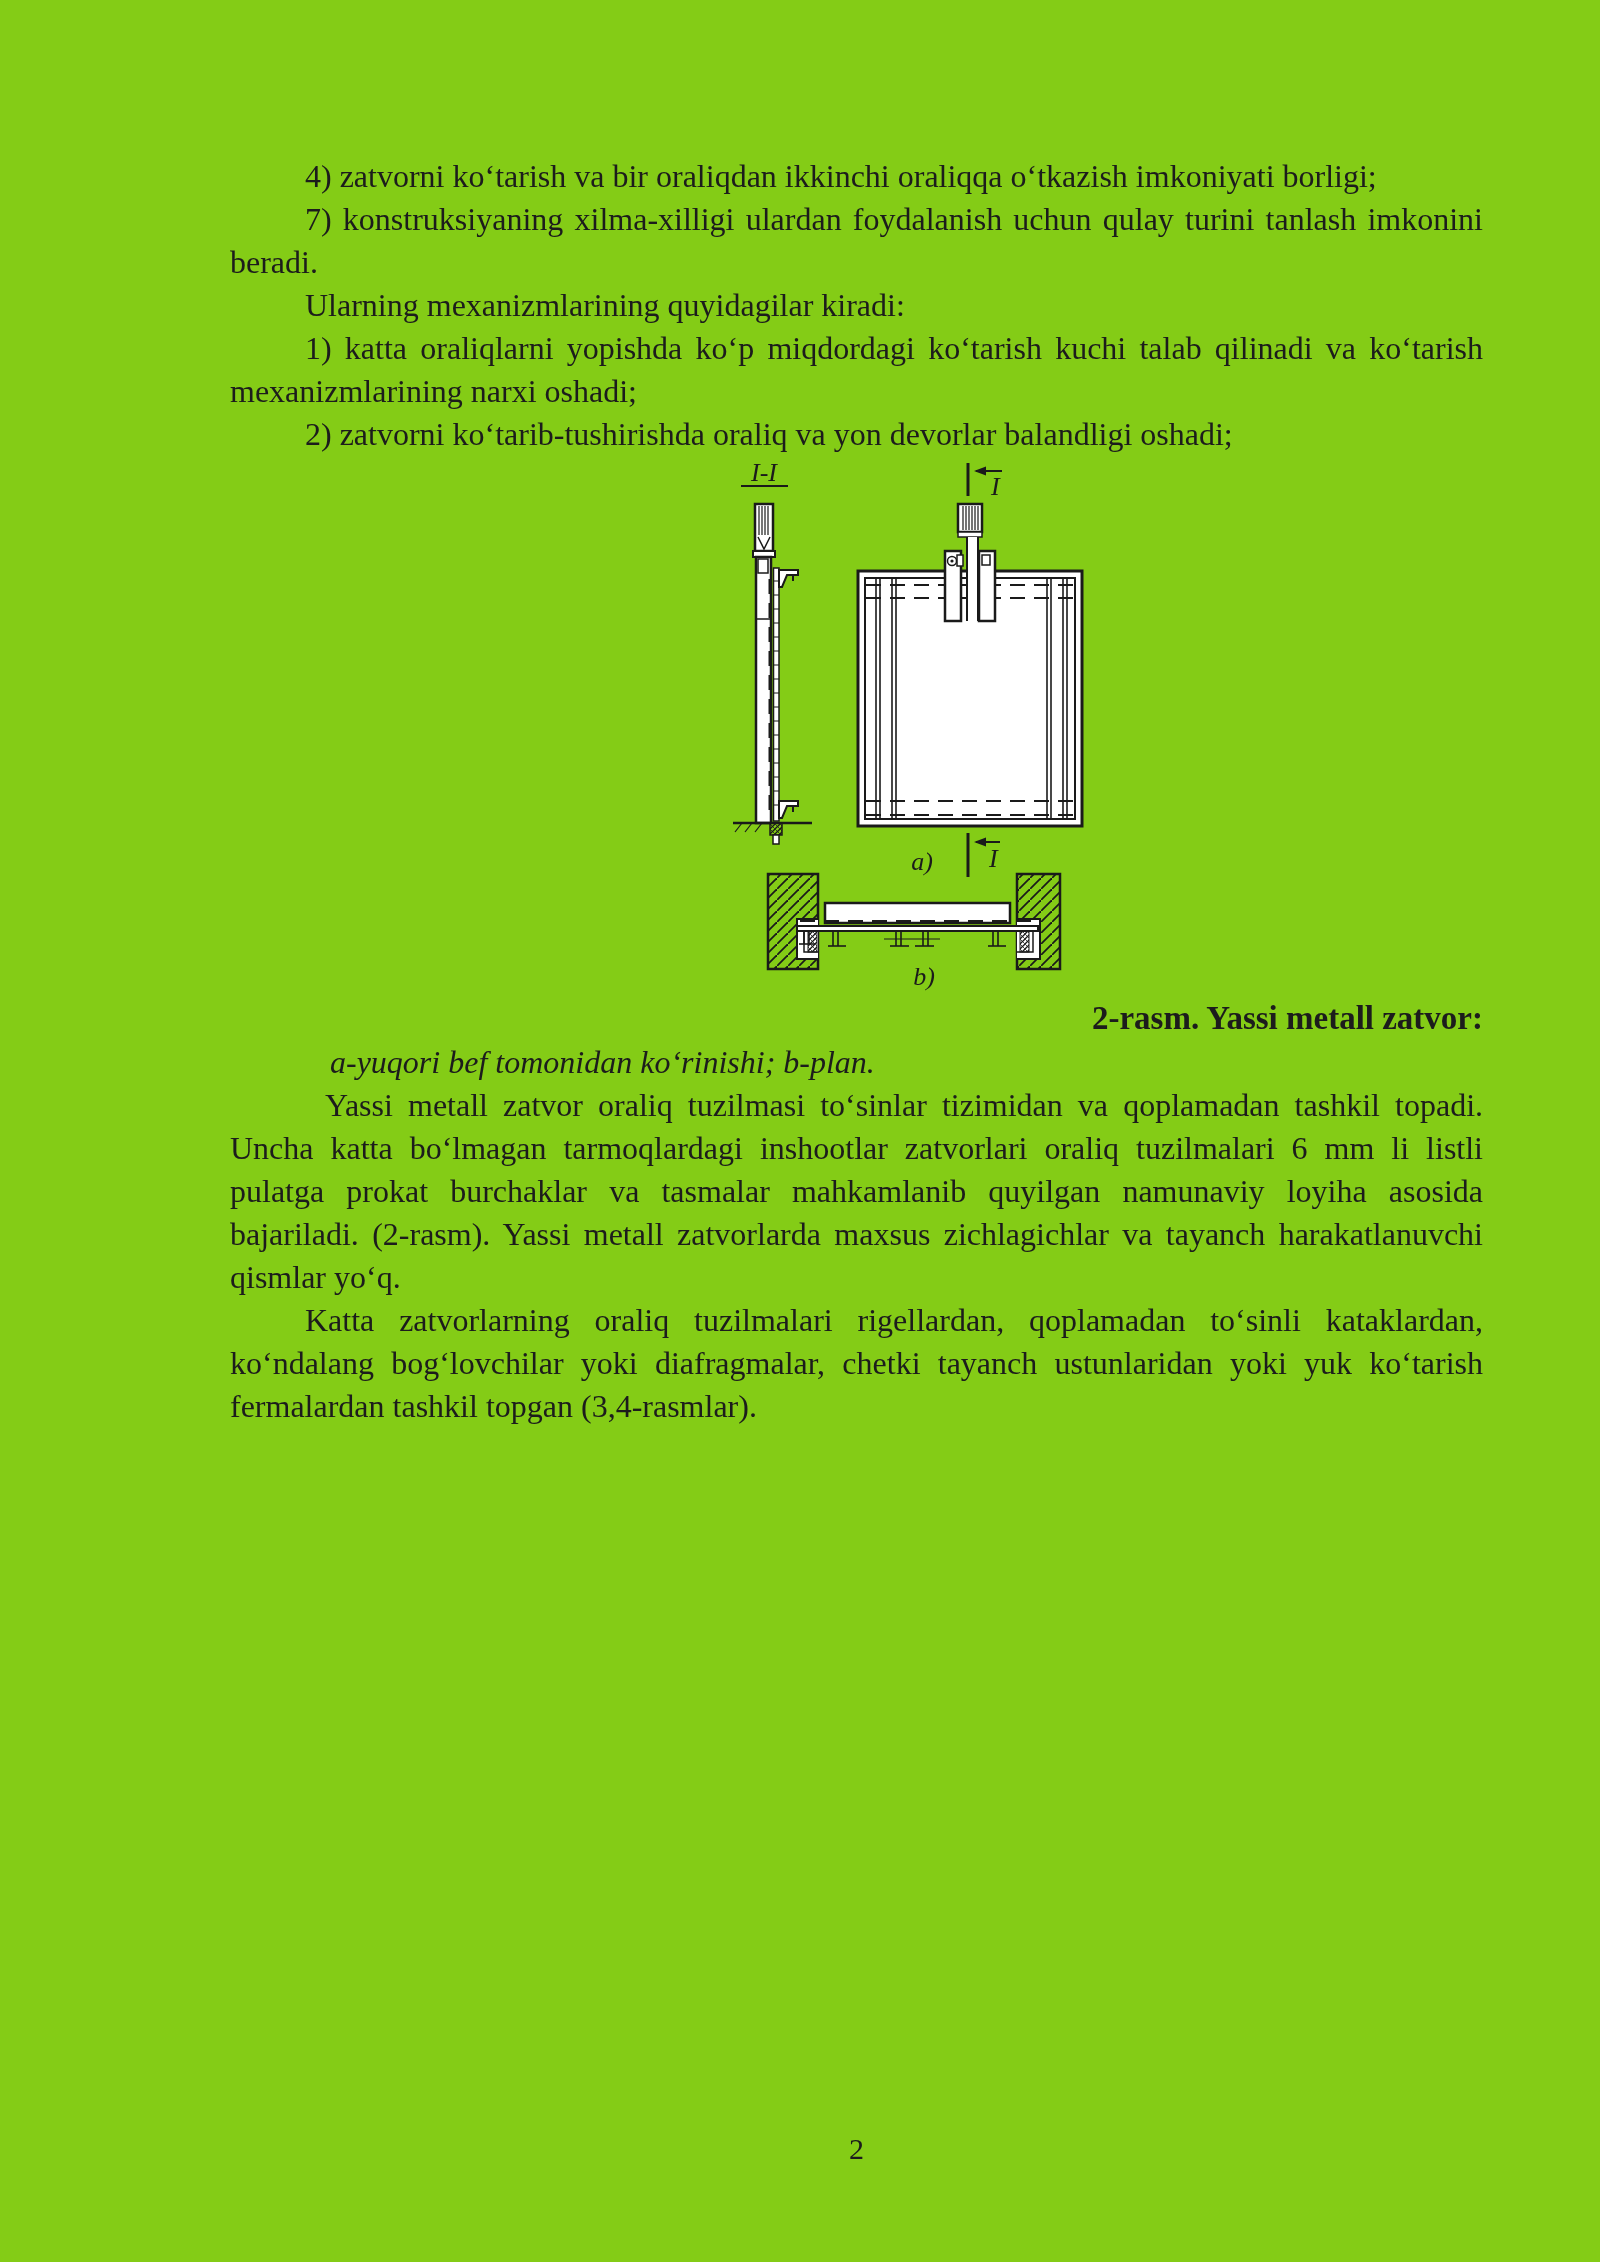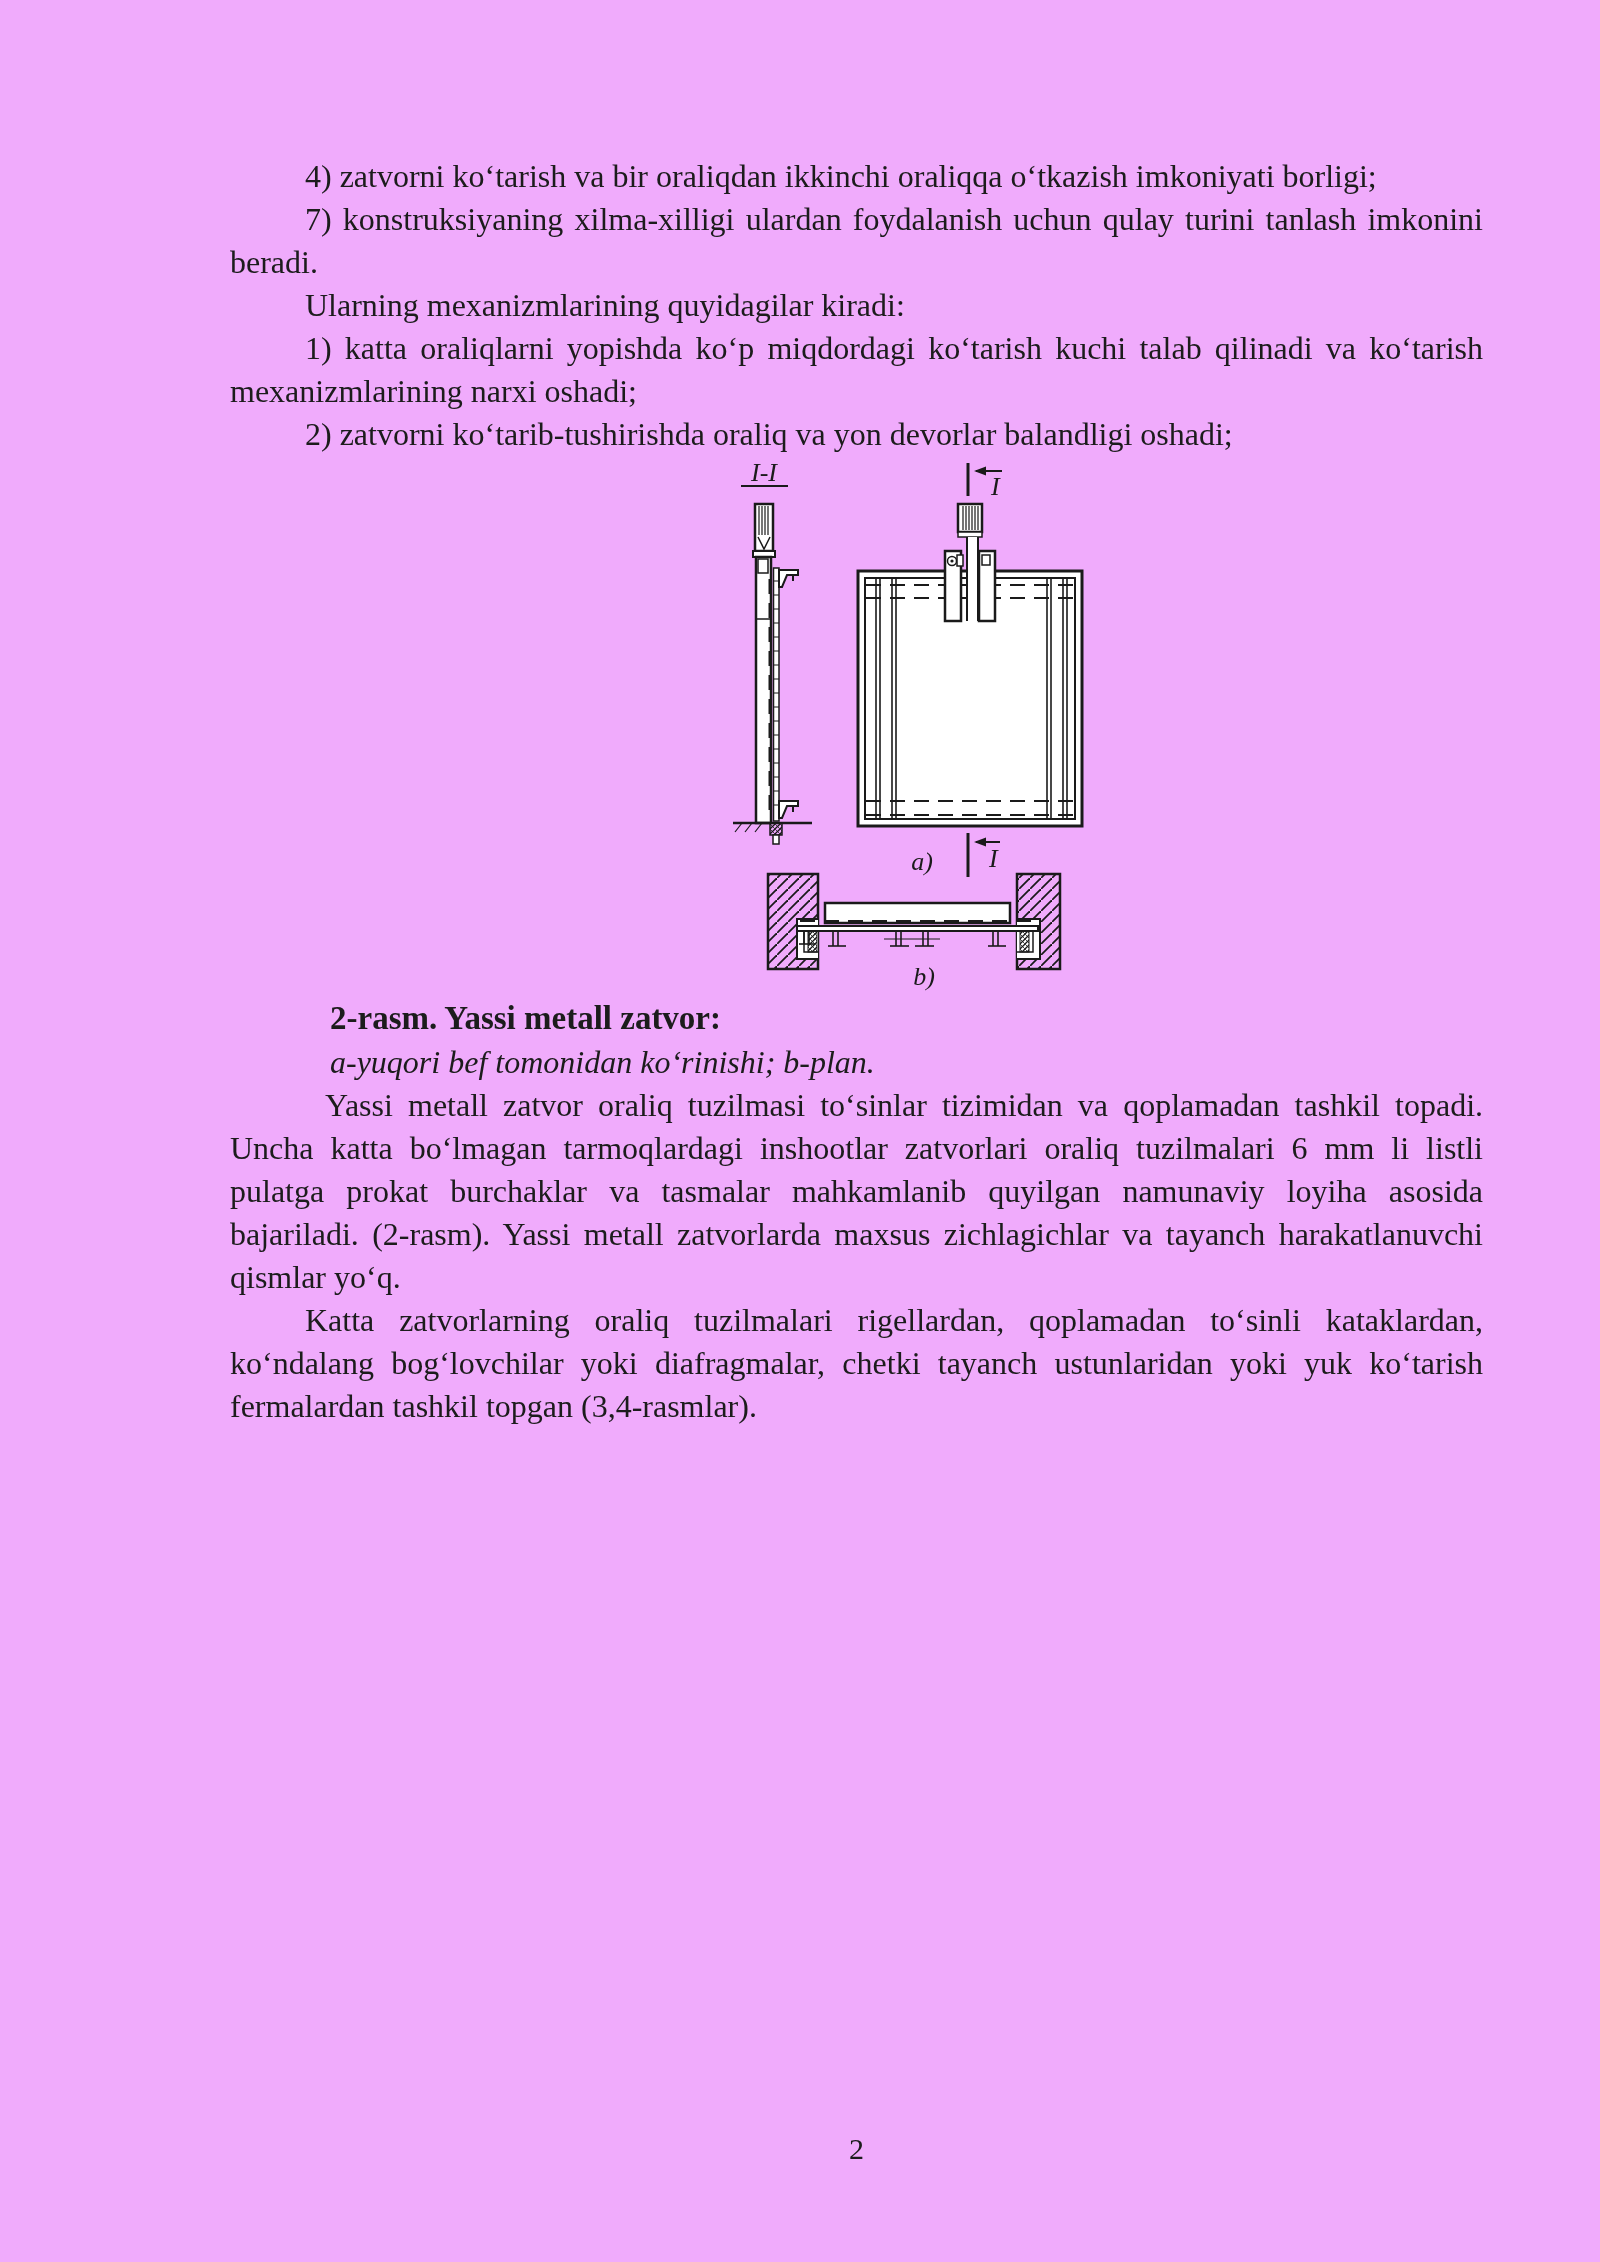--- a/index.html
+++ b/index.html
@@ -1,19 +1,19 @@
 <!DOCTYPE html>
 <html><head>
 <meta charset="utf-8">
 <style>
   html,body{margin:0;padding:0;background:#e8e8e8;}
   .page{
     position:relative;
     width:1600px;height:2262px;
-    background:#f0abfc;
+    background:#84cc16;
     font-family:"Liberation Serif", serif;
     color:#1c1c1c;
     overflow:hidden;
   }
   .textcol{
     position:absolute;
     left:230px;top:155px;width:1253px;
   }
   p.body-par{
     margin:0;
@@ -26,21 +26,21 @@
   p.p-flatgate{ text-indent:95px; }
   .em{ }
   .figure-block{
     margin:-7px 0 0 470px;
     width:420px;height:545px;
   }
   .figure-block svg{ display:block; }
   .caption-title{
     margin-top:2px;
     padding-left:100px;
-    text-align:left;
+    text-align:right;
     font-weight:bold;
     font-size:33px;
     line-height:44px;
   }
   .caption-sub{
     padding-left:100px;
     font-style:italic;
     font-size:32px;
     line-height:44px;
   }

